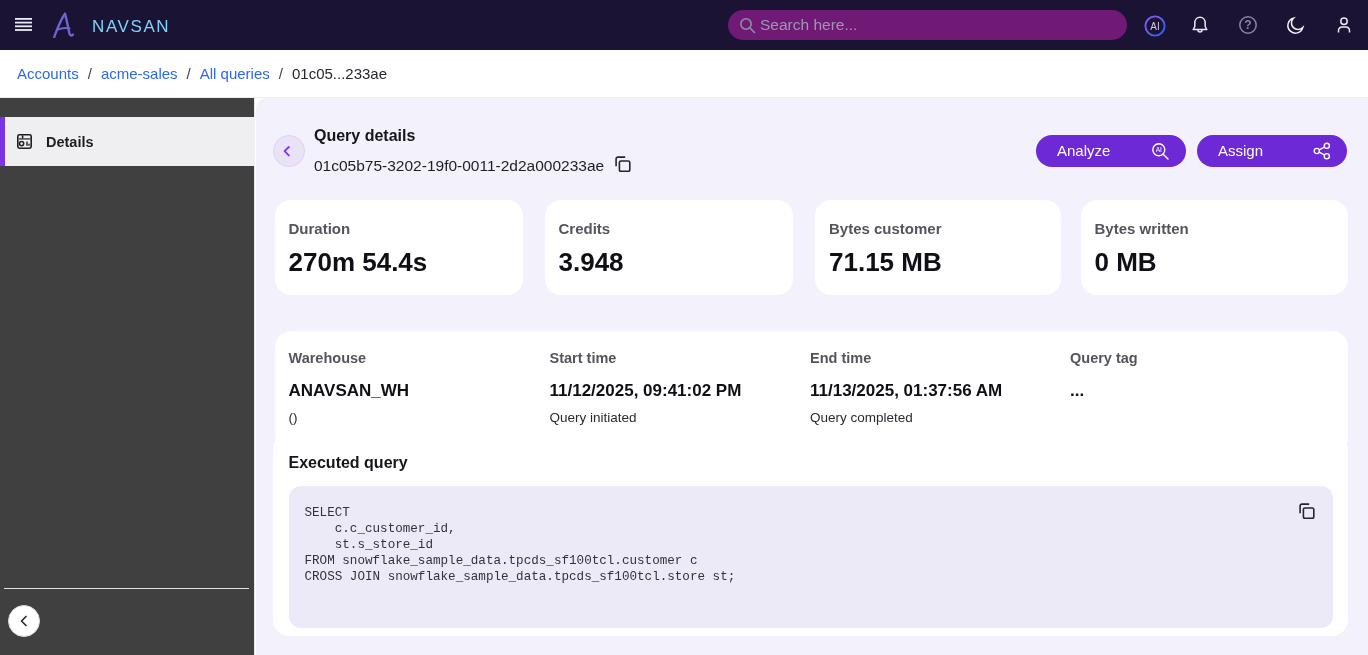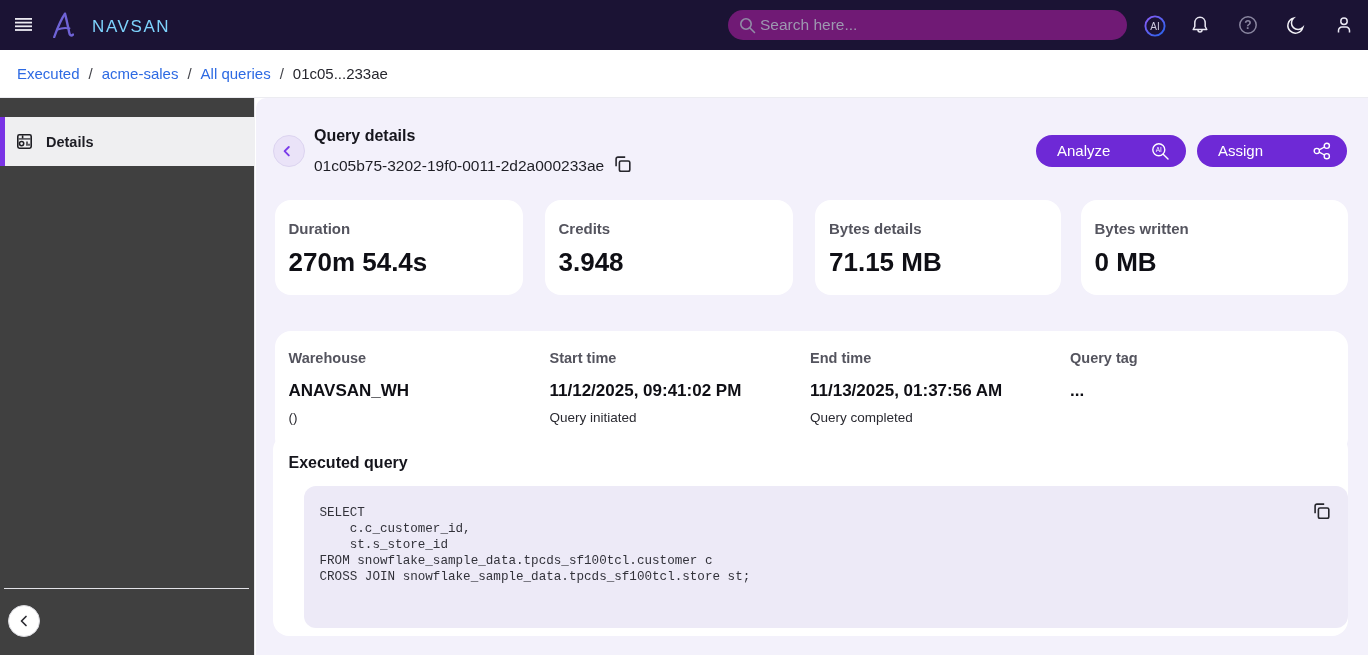--- a/index.html
+++ b/index.html
@@ -65,21 +65,21 @@
   .stat { top:101.5px; height:95px; }
 
   .wide { left:18.5px; top:213px; width:1073.5px; height:123px;margin-top:20px; }
   .wcol { position:absolute; top:0; }
   .wlabel { position:absolute; top:19px; font-size:14.5px; font-weight:bold; color:#54545e; white-space:nowrap; }
   .wvalue { position:absolute; top:50px; font-size:17px; font-weight:bold; color:#0f0f15; white-space:nowrap; }
   .wsub { position:absolute; top:79px; font-size:13.5px; color:#2a2a31; white-space:nowrap; }
 
   .exec { left:17px; top:336px; width:1075px; height:202px; }
   .exec h2 { position:absolute; left:15.5px; top:20px; font-size:16px; font-weight:bold; color:#15151c; }
-  .codeblock { position:absolute; left:31px; top:52px; width:1044px; height:142px;
+  .codeblock { position:absolute; left:16px; top:52px; width:1044px; height:142px;
     background:#edeaf7; border-radius:12px; }
   .code { position:absolute; left:15.5px; top:19px; font-family:"Liberation Mono", monospace;
     font-size:12.6px; line-height:16.1px; color:#32323a; white-space:pre; }
   .copy2 { position:absolute; right:18.5px; top:17px; }
 </style>
 </head>
 <body>
 
 <div class="topbar">
   <svg class="burger" width="18" height="14" viewBox="0 0 18 14">
@@ -124,21 +124,21 @@
   <svg class="icmoon" width="20" height="20" viewBox="0 0 20 20">
     <path d="M16.8 12.6 A7.6 7.6 0 1 1 7.4 3.2 A6.1 6.1 0 0 0 16.8 12.6 Z" fill="none" stroke="#f2f1f6" stroke-width="1.5"></path>
   </svg>
   <svg class="icuser" width="20" height="20" viewBox="0 0 20 20">
     <circle cx="10" cy="6.2" r="3.2" fill="none" stroke="#e9e7f2" stroke-width="1.5"></circle>
     <path d="M4.5 17.5 L4.5 15.5 A3.4 3.4 0 0 1 7.9 12.1 L12.1 12.1 A3.4 3.4 0 0 1 15.5 15.5 L15.5 17.5" fill="none" stroke="#e9e7f2" stroke-width="1.5"></path>
   </svg>
 </div>
 
 <div class="crumbs">
-  <a>Executed</a><span class="sep">/</span><a>acme-sales</a><span class="sep">/</span><a>All queries</a><span class="sep">/</span><span class="cur">01c05...233ae</span>
+  <a>Accounts</a><span class="sep">/</span><a>acme-sales</a><span class="sep">/</span><a>All queries</a><span class="sep">/</span><span class="cur">01c05...233ae</span>
 </div>
 
 <div class="sidebar">
   <div class="navitem">
     <svg width="15" height="15" viewBox="0 0 15 15">
       <rect x="0.8" y="0.8" width="13.4" height="13.4" rx="1.6" fill="none" stroke="#1e1e23" stroke-width="1.6"></rect>
       <line x1="1.4" y1="4.9" x2="13.6" y2="4.9" stroke="#4a4a50" stroke-width="1.5"></line>
       <line x1="5.6" y1="1.4" x2="5.6" y2="4.4" stroke="#1e1e23" stroke-width="1.6"></line>
       <circle cx="4.6" cy="9.6" r="2.1" fill="none" stroke="#1e1e23" stroke-width="1.5"></circle>
       <line x1="10" y1="7.4" x2="10" y2="11.8" stroke="#1e1e23" stroke-width="1.4"></line>
@@ -188,21 +188,21 @@
 
   <div class="card stat" style="left:18.5px; width:248.5px;">
     <div class="clabel">Duration</div>
       <div class="cvalue">270m 54.4s</div>
   </div>
   <div class="card stat" style="left:288.5px; width:248.5px;">
     <div class="clabel">Credits</div>
       <div class="cvalue">3.948</div>
   </div>
   <div class="card stat" style="left:559px; width:245.5px;">
-    <div class="clabel">Bytes details</div>
+    <div class="clabel">Bytes customer</div>
       <div class="cvalue">71.15 MB</div>
   </div>
   <div class="card stat" style="left:824.5px; width:267.5px;">
     <div class="clabel">Bytes written</div>
       <div class="cvalue">0 MB</div>
   </div>
 
   <div class="card wide">
     <div class="wcol" style="left:14px;">
       <div class="wlabel">Warehouse</div>

